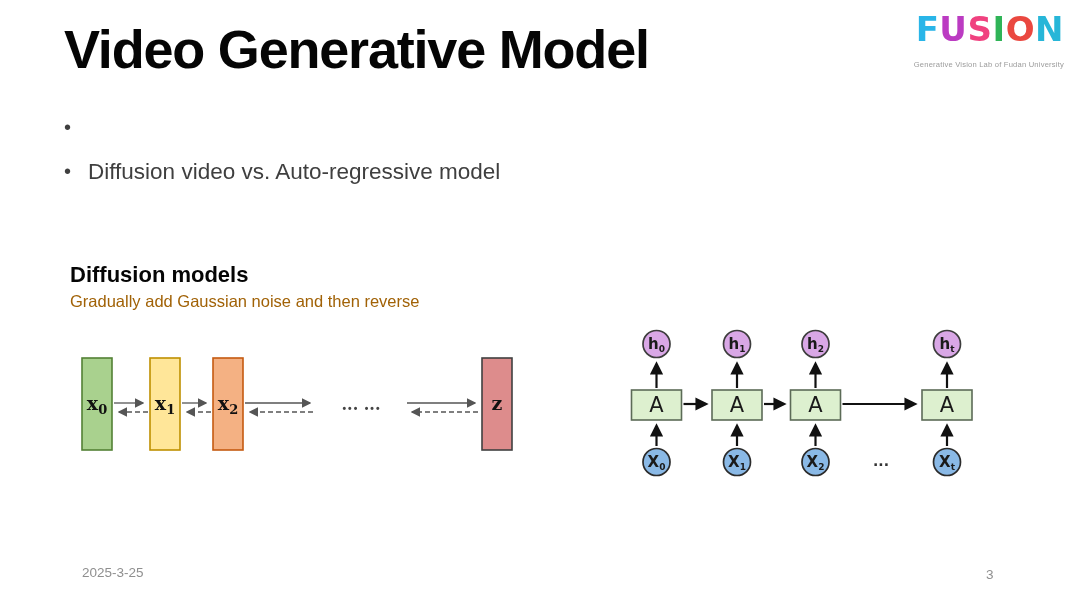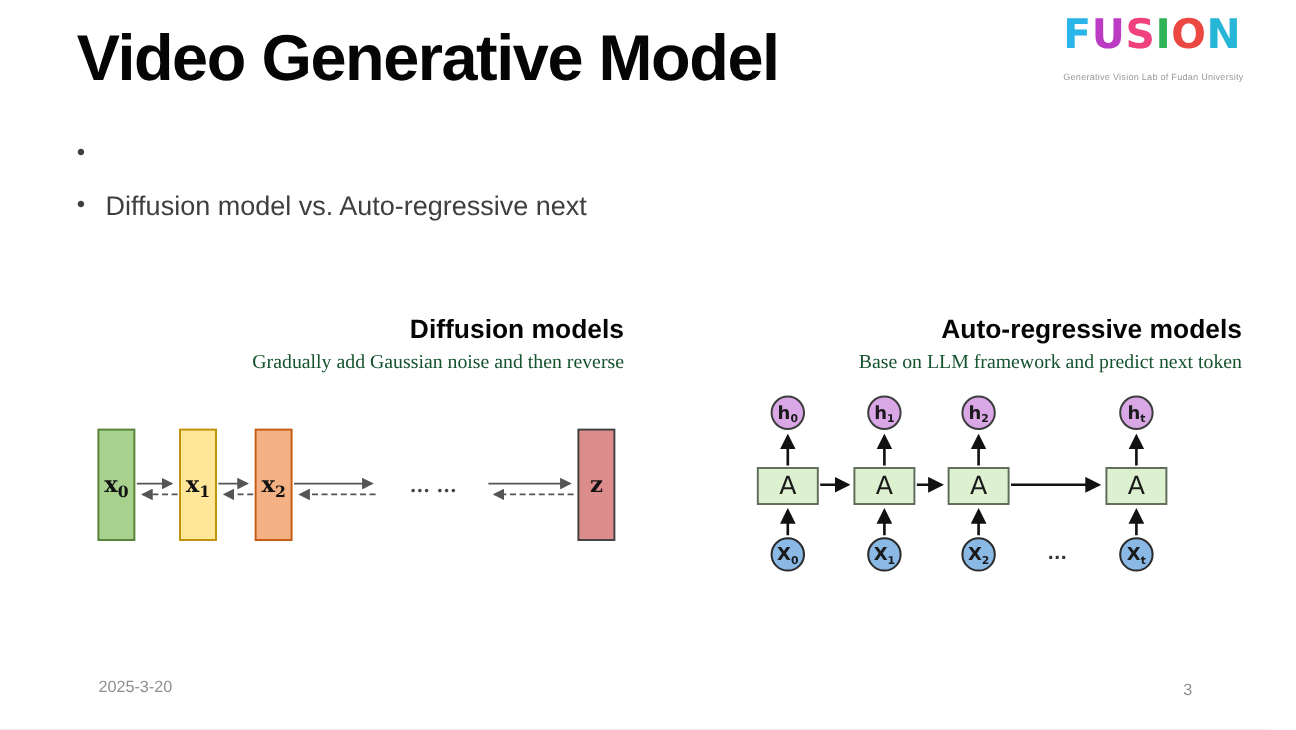--- a/index.html
+++ b/index.html
@@ -7,34 +7,34 @@
     position:relative; width:1080px; height:608px; margin:0 auto;
     background:#ffffff; overflow:hidden;
     font-family:"Liberation Sans", sans-serif;
   }
   
   .title {
     position:absolute; left:64px; top:18px;
     font-size:54px; font-weight:700; letter-spacing:-1.2px; color:#050505;
   }
   
-  .logo { position:absolute; right:16px; top:12px; width:178px; text-align:left; }
+  .logo { position:absolute; right:16px; top:12px; width:178px; text-align:right; }
   .logo-word { font-size:34px; font-weight:800; letter-spacing:0.5px; line-height:1.0;
                font-family:"DejaVu Sans", sans-serif; }
   .logo-sub { font-size:7.6px; color:#9b9b9b; margin-top:14px; letter-spacing:0.2px; }
   
   .bullets { position:absolute; left:64px; top:112px; width:880px; color:#3f3f3f; }
   .bullet-item { display:flex; margin-bottom:13px; }
   .bullet-dot { width:24px; font-size:20px; line-height:31px; color:#3f3f3f; }
   .bullet-text { font-size:22.5px; line-height:31px; }
   .bullet-text span { display:block; }
   
-  .col-head { position:absolute; text-align:right; color:#050505; }
+  .col-head { position:absolute; text-align:left; color:#050505; }
   .col-head .h { font-size:22px; font-weight:800; }
-  .col-head .s { font-size:16.5px; margin-top:4px; font-weight:400; color:#14532d;font-family:Liberation Serif, serif; }
+  .col-head .s { font-size:16.5px; margin-top:4px; font-weight:400; color:#a16207; }
   .col-head-left  { left:70px;  top:262px; width:450px; }
   .col-head-right { left:565px; top:262px; width:470px; }
   
   .diffusion-svg { position:absolute; left:70px;  top:352px; }
   .ar-svg        { position:absolute; left:610px; top:326px; }
   
   .footer-date { position:absolute; left:82px;  top:565px; font-size:13.5px; color:#8f8f8f; }
   .footer-page { position:absolute; left:986px; top:567px; font-size:13.5px; color:#8f8f8f; }
   .serif-label { font-family:"DejaVu Serif", serif; font-weight:bold; }
   .sans-label  { font-family:"DejaVu Sans", sans-serif; }
@@ -53,32 +53,28 @@
 
   <div class="bullets">
     <div class="bullet-item">
       <div class="bullet-dot">•</div>
       <div class="bullet-text">
       </div>
     </div>
     <div class="bullet-item">
       <div class="bullet-dot">•</div>
       <div class="bullet-text">
-        <span>Diffusion model vs. Auto-regressive next</span>
+        <span>Diffusion video vs. Auto-regressive model</span>
       </div>
     </div>
   </div>
 
   <div class="col-head col-head-left">
     <div class="h">Diffusion models</div>
     <div class="s">Gradually add Gaussian noise and then reverse</div>
-  </div>
-  <div class="col-head col-head-right">
-    <div class="h">Auto-regressive models</div>
-    <div class="s">Base on LLM framework and predict next token</div>
   </div>
 
   <svg class="diffusion-svg" width="460" height="108" viewBox="0 0 460 108">
     <defs>
       <marker id="mGray" viewBox="0 0 10 10" refX="8.5" refY="5" markerWidth="7.5" markerHeight="7.5" orient="auto">
         <path d="M0,0 L10,5 L0,10 z" fill="#555555"></path>
       </marker>
     </defs>
 
     <rect x="12" y="6" width="30" height="92" stroke-width="1.6" fill="#a9d18e" stroke="#538135"></rect>
@@ -170,16 +166,16 @@
     <g font-size="15" font-weight="bold" fill="#1a1a1a" text-anchor="middle">
       <text x="46.5" y="141" class="sans-label"><tspan>X</tspan><tspan font-size="9" dy="3">0</tspan></text>
       <text x="127" y="141" class="sans-label"><tspan>X</tspan><tspan font-size="9" dy="3">1</tspan></text>
       <text x="205.5" y="141" class="sans-label"><tspan>X</tspan><tspan font-size="9" dy="3">2</tspan></text>
       <text x="337" y="141" class="sans-label"><tspan>X</tspan><tspan font-size="9" dy="3">t</tspan></text>
     </g>
 
     <text x="271" y="140" text-anchor="middle" font-size="14" font-weight="bold" fill="#333333" class="sans-label">...</text>
   </svg>
 
-  <div class="footer-date">2025-3-20</div>
+  <div class="footer-date">2025-3-25</div>
   <div class="footer-page">3</div>
 
 </div>
 
 </body></html>

